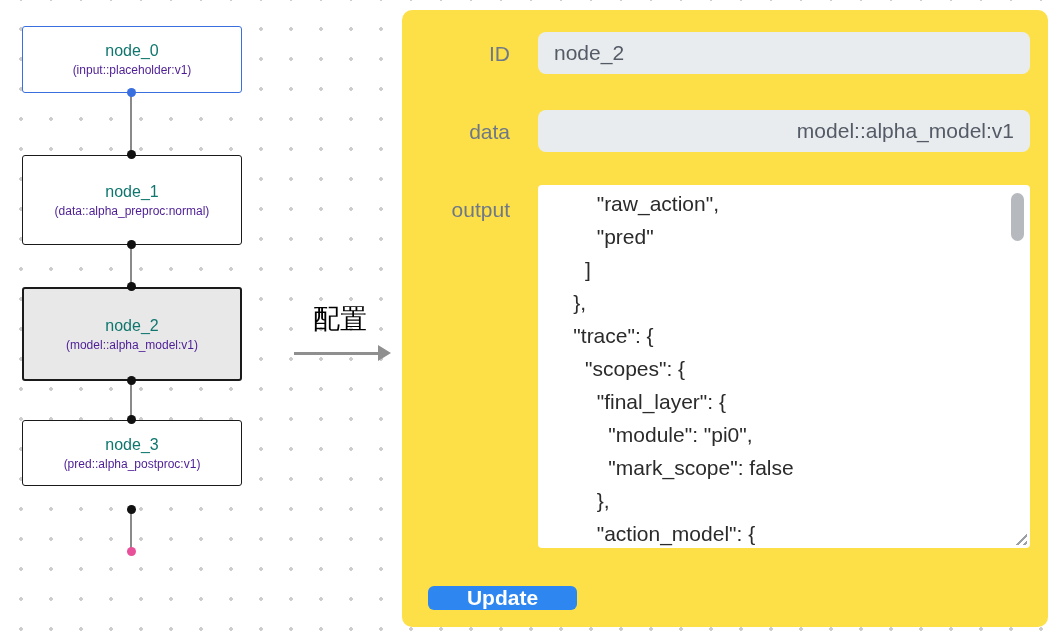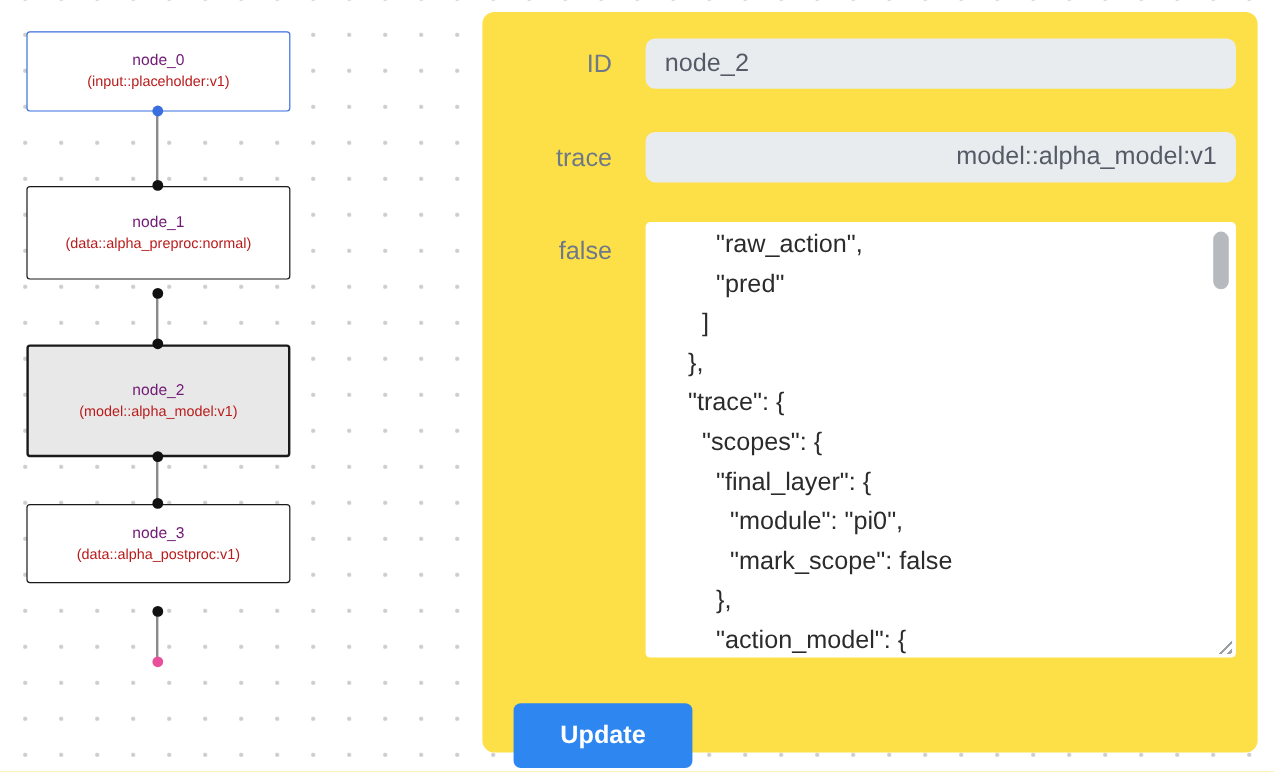--- a/index.html
+++ b/index.html
@@ -15,25 +15,25 @@
   }
   .stage { position:absolute; inset:0; }
 
   
   .node {
     position:absolute; left:22px; width:220px;
     background:#ffffff; border:1.5px solid #1a1a1a; border-radius:3px;
     display:flex; flex-direction:column; align-items:center; justify-content:center;
     text-align:center; cursor:pointer;
   }
-  .node .node-name { font-size:13px; color:#701a75; line-height:1.45; }
-  .node .node-sub  { font-size:12px; color:#b91c1c; line-height:1.45;
+  .node .node-name { font-size:16px; color:#0f766e; line-height:1.45; }
+  .node .node-sub  { font-size:12px; color:#4c1d95; line-height:1.45;
                      width:158px; word-break:break-all; }
   .node.n0 { top:26px;  height:67px;  border-color:#3a6fe0; }
-  .node.n1 { top:155px; height:78px; }
+  .node.n1 { top:155px; height:90px; }
   .node.n2 { top:287px; height:94px; border-width:2px; background:#e8e8e8; }
   .node.n3 { top:420px; height:66px;text-align:center; }
   .node.n4 { top:552px; height:66px; border-color:#e8509a; }
 
   .edge { position:absolute; left:130px; width:1.5px; background:#8a8a8a; }
   .e1 { top:93px;  height:62px; }
   .e2 { top:245px; height:42px; }
   .e3 { top:381px; height:39px; }
   .e4 { top:510px; height:42px; }
 
@@ -73,21 +73,21 @@
     font-family:"Liberation Sans", sans-serif;
     font-size:21px; line-height:33px; color:#2b2b2b;
     padding:2px 8px 0 12px; white-space:pre; cursor:text;
   }
   .scroll-thumb { position:absolute; right:6px; top:8px; width:13px; height:48px;
                   background:#b6babf; border-radius:7px; cursor:grab; }
   .resize-grip { position:absolute; right:3px; bottom:3px; width:15px; height:15px;
     background:repeating-linear-gradient(135deg, transparent 0 3px, #9aa0a6 3px 5px);
     clip-path:polygon(100% 0, 100% 100%, 0 100%); cursor:nwse-resize; }
 
-  .update-btn { position:absolute; left:26px; top:576px; width:149px; height:54px;
+  .update-btn { position:absolute; left:26px; top:576px; width:149px; height:24px;
     background:#2e86f1; color:#fff; border:none; border-radius:6px;
     font-family:"Liberation Sans", sans-serif; font-size:21px; font-weight:bold;
     cursor:pointer; }
 </style>
 </head>
 <body>
 
 <div class="stage">
 
   <div class="edge e1"></div>
@@ -102,41 +102,48 @@
   <div class="node n1">
     <div class="node-name">node_1</div>
     <div class="node-sub">(data::alpha_preproc:normal)</div>
   </div>
   <div class="node n2">
     <div class="node-name">node_2</div>
     <div class="node-sub">(model::alpha_model:v1)</div>
   </div>
   <div class="node n3">
     <div class="node-name">node_3</div>
-    <div class="node-sub">(data::alpha_postproc:v1)</div>
+    <div class="node-sub">(pred::alpha_postproc:v1)</div>
   </div>
 
   <span class="port blue" style="top:88px"></span>
   <span class="port" style="top:150px"></span>
   <span class="port" style="top:240px"></span>
   <span class="port" style="top:282px"></span>
   <span class="port" style="top:376px"></span>
   <span class="port" style="top:415px"></span>
   <span class="port" style="top:505px"></span>
   <span class="port pink" style="top:547px"></span>
 
+  <div class="transition">
+    <div class="t-label">配置</div>
+    <div class="arrow">
+      <span class="arrow-line"></span>
+      <span class="arrow-head"></span>
+    </div>
+  </div>
 
   <div class="panel">
     <label class="lbl-id">ID</label>
     <input class="inp-id" type="text" value="node_2" style="">
 
-    <label class="lbl-type">trace</label>
+    <label class="lbl-type">data</label>
     <input class="inp-type" type="text" value="model::alpha_model:v1" style="">
 
-    <label class="lbl-config">false</label>
+    <label class="lbl-config">output</label>
     <div class="config-box">
       <pre>        "raw_action",
         "pred"
       ]
     },
     "trace": {
       "scopes": {
         "final_layer": {
           "module": "pi0",
           "mark_scope": false

